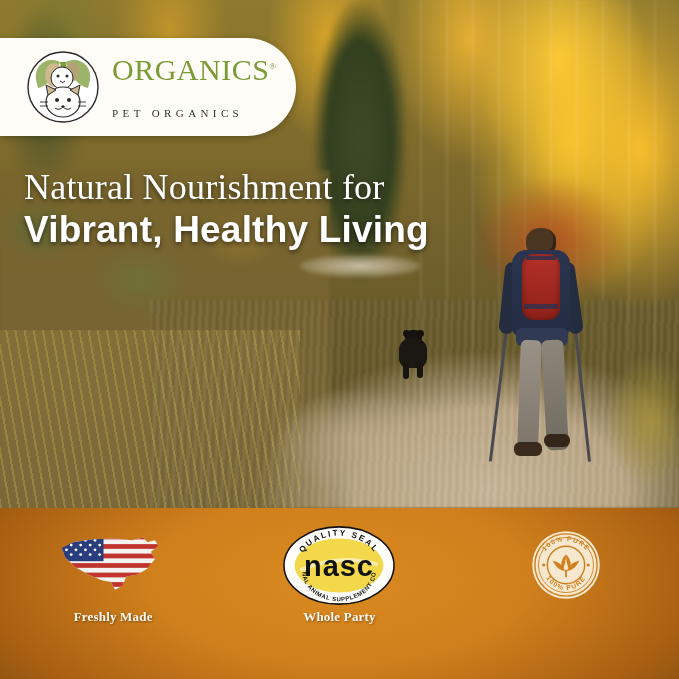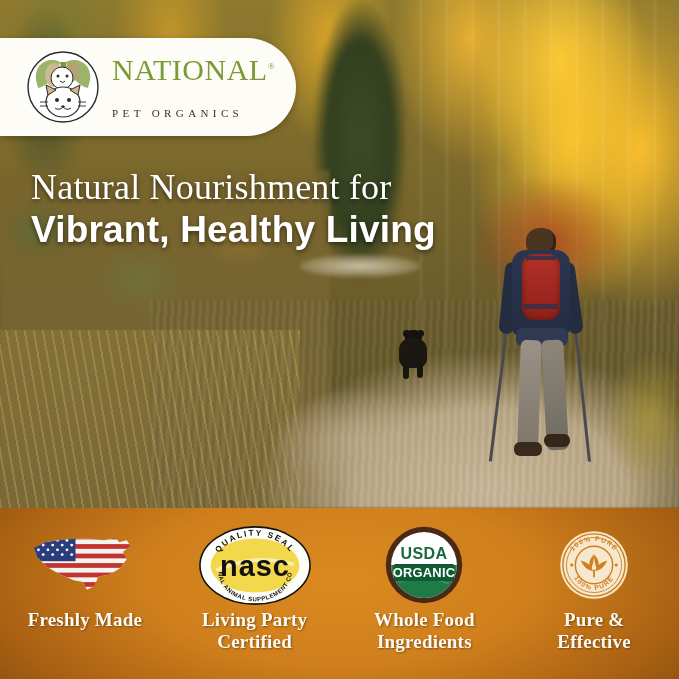--- a/index.html
+++ b/index.html
@@ -99,32 +99,32 @@
     display:flex;align-items:center;}
   .logo-mark{position:relative;width:74px;height:74px;margin-left:26px;flex:0 0 auto;}
   .logo-text{margin-left:12px;}
   .brand{font-family:"Liberation Serif",serif;font-weight:400;font-size:30px;letter-spacing:.5px;
     color:#7c9a36;line-height:1;position:relative;}
   .brand .reg{font-size:9px;vertical-align:super;color:#7c9a36;}
   .sub{font-family:"Liberation Serif",serif;font-size:11px;letter-spacing:4.4px;color:#3a3226;
     margin-top:22px;white-space:nowrap;}
 
   
-  .headline{position:absolute;left:31px;top:166px;width:560px;color:#fff;
+  .headline{position:absolute;left:24px;top:166px;width:560px;color:#fff;
     text-shadow:0 2px 5px rgba(0,0,0,.55);}
   .hl1{font-family:"Liberation Serif",serif;font-weight:400;font-size:36px;line-height:1.18;letter-spacing:.2px;}
   .hl2{font-family:Liberation Sans, sans-serif;font-weight:700;font-size:37px;line-height:1.2;letter-spacing:.2px;}
 
   
   .badgebar{position:absolute;left:0;top:508px;width:679px;height:171px;
     background:radial-gradient(ellipse 430px 190px at 50% 42%, #db8a20 0%, #cf7f1c 45%, #a96012 82%, #8a5110 100%);}
   .badges{display:flex;height:100%;}
   .badge{flex:1 1 0;display:flex;flex-direction:column;align-items:center;padding-top:17px;}
   .badge-icon{height:80px;display:flex;align-items:center;justify-content:center;}
-  .badge-label{font-family:"Liberation Serif",serif;font-weight:700;font-size:19px;line-height:1.18;
+  .badge-label{font-family:"Liberation Serif",serif;font-weight:700;font-size:13px;line-height:1.18;
     color:#fdfbf4;text-align:center;text-shadow:1px 1px 2px rgba(70,35,5,.55);margin-top:4px;letter-spacing:.2px;}
 </style>
 </head>
 <body>
 
 <div class="banner">
 
   <div class="photo">
     <div class="sky-trees"></div>
     <div class="conifer2"></div>
@@ -183,21 +183,21 @@
         <path d="M52 45 l2 -10 l-10 5 Z" fill="#cdb88f" stroke="#2b2b2b" stroke-width="1"></path>
         <circle cx="31" cy="50" r="2" fill="#2b2b2b"></circle>
         <circle cx="43" cy="50" r="2" fill="#2b2b2b"></circle>
         <path d="M37 55 l-2.5 2 h5 Z" fill="#2b2b2b"></path>
         <path d="M37 57 q-4 4 -8 1 M37 57 q4 4 8 1" stroke="#2b2b2b" stroke-width="1" fill="none"></path>
         <path d="M22 52 h-8 M22 56 h-8 M52 52 h8 M52 56 h8" stroke="#2b2b2b" stroke-width=".9"></path>
       </svg>
     </div>
     <div class="logo-text">
       <div class="brand">
-        <span>NATIONAL</span><span class="reg">®</span>
+        <span>ORGANICS</span><span class="reg">®</span>
       </div>
       <div class="sub">PET ORGANICS</div>
     </div>
   </div>
 
   <div class="headline">
     <div class="hl1">Natural Nourishment for</div>
     <div class="hl2">Vibrant, Healthy Living</div>
   </div>
 
@@ -270,44 +270,24 @@
             <text font-family="Liberation Sans, sans-serif" font-size="8.5" font-weight="bold" fill="#111" letter-spacing="2">
               <textPath href="#nTop" startOffset="50%" text-anchor="middle">QUALITY SEAL</textPath>
             </text>
             <text x="60" y="54" text-anchor="middle" font-family="Liberation Sans, sans-serif" font-size="30" font-weight="bold" fill="#111" letter-spacing="1">nasc</text>
             <text font-family="Liberation Sans, sans-serif" font-size="6.2" font-weight="bold" fill="#111" letter-spacing=".6">
               <textPath href="#nBot" startOffset="50%" text-anchor="middle">NATIONAL ANIMAL SUPPLEMENT COUNCIL</textPath>
             </text>
           </svg>
         </div>
         <div class="badge-label">
-          <div>Living Party</div>
-          <div>Certified</div>
+          <div>Whole Party</div>
         </div>
       </div>
 
-      <div class="badge">
-        <div class="badge-icon">
-          <svg viewBox="0 0 90 90" width="80" height="80">
-            <circle cx="45" cy="45" r="43" fill="#4a2a16"></circle>
-            <circle cx="45" cy="45" r="37" fill="#ffffff"></circle>
-            <path d="M8 45 a37 37 0 0 0 74 0 Z" fill="#1e7a46"></path>
-            <path d="M14 58 q30 -8 60 2" stroke="#3f9a63" stroke-width="2" fill="none" opacity=".8"></path>
-            <path d="M16 64 q30 -8 57 2" stroke="#3f9a63" stroke-width="2" fill="none" opacity=".8"></path>
-            <text x="45" y="38" text-anchor="middle" font-family="Liberation Sans, sans-serif" font-size="18" font-weight="bold" fill="#17693c" letter-spacing=".5">USDA</text>
-            <rect x="12" y="44" width="66" height="19" fill="#14built"></rect>
-            <rect x="12" y="44" width="66" height="19" fill="#0f5c33"></rect>
-            <text x="45" y="58" text-anchor="middle" font-family="Liberation Sans, sans-serif" font-size="14.5" font-weight="bold" fill="#ffffff" letter-spacing=".3">ORGANIC</text>
-          </svg>
-        </div>
-        <div class="badge-label">
-          <div>Whole Food</div>
-          <div>Ingredients</div>
-        </div>
-      </div>
 
       <div class="badge">
         <div class="badge-icon">
           <svg viewBox="0 0 90 90" width="80" height="80">
             <defs>
               <path id="pTop" d="M16 47 A29 29 0 0 1 74 47"></path>
               <path id="pBot" d="M20 48 A25 25 0 0 0 70 48"></path>
               <g id="scallop">
                 <circle cx="45" cy="4" r="4.2" fill="#f6e7cf"></circle>
               </g>
@@ -330,21 +310,17 @@
             <text font-family="Liberation Sans, sans-serif" font-size="7.5" font-weight="bold" fill="#cf7f1c" letter-spacing="1.4">
               <textPath href="#pTop" startOffset="50%" text-anchor="middle">100% PURE</textPath>
             </text>
             <text font-family="Liberation Sans, sans-serif" font-size="7.5" font-weight="bold" fill="#cf7f1c" letter-spacing="1.4">
               <textPath href="#pBot" startOffset="50%" text-anchor="middle">100% PURE</textPath>
             </text>
             <circle cx="20" cy="45" r="1.8" fill="#cf7f1c"></circle>
             <circle cx="70" cy="45" r="1.8" fill="#cf7f1c"></circle>
           </svg>
         </div>
-        <div class="badge-label">
-          <div>Pure &amp;</div>
-          <div>Effective</div>
-        </div>
       </div>
 
     </div>
   </div>
 </div>
 
 </body></html>

